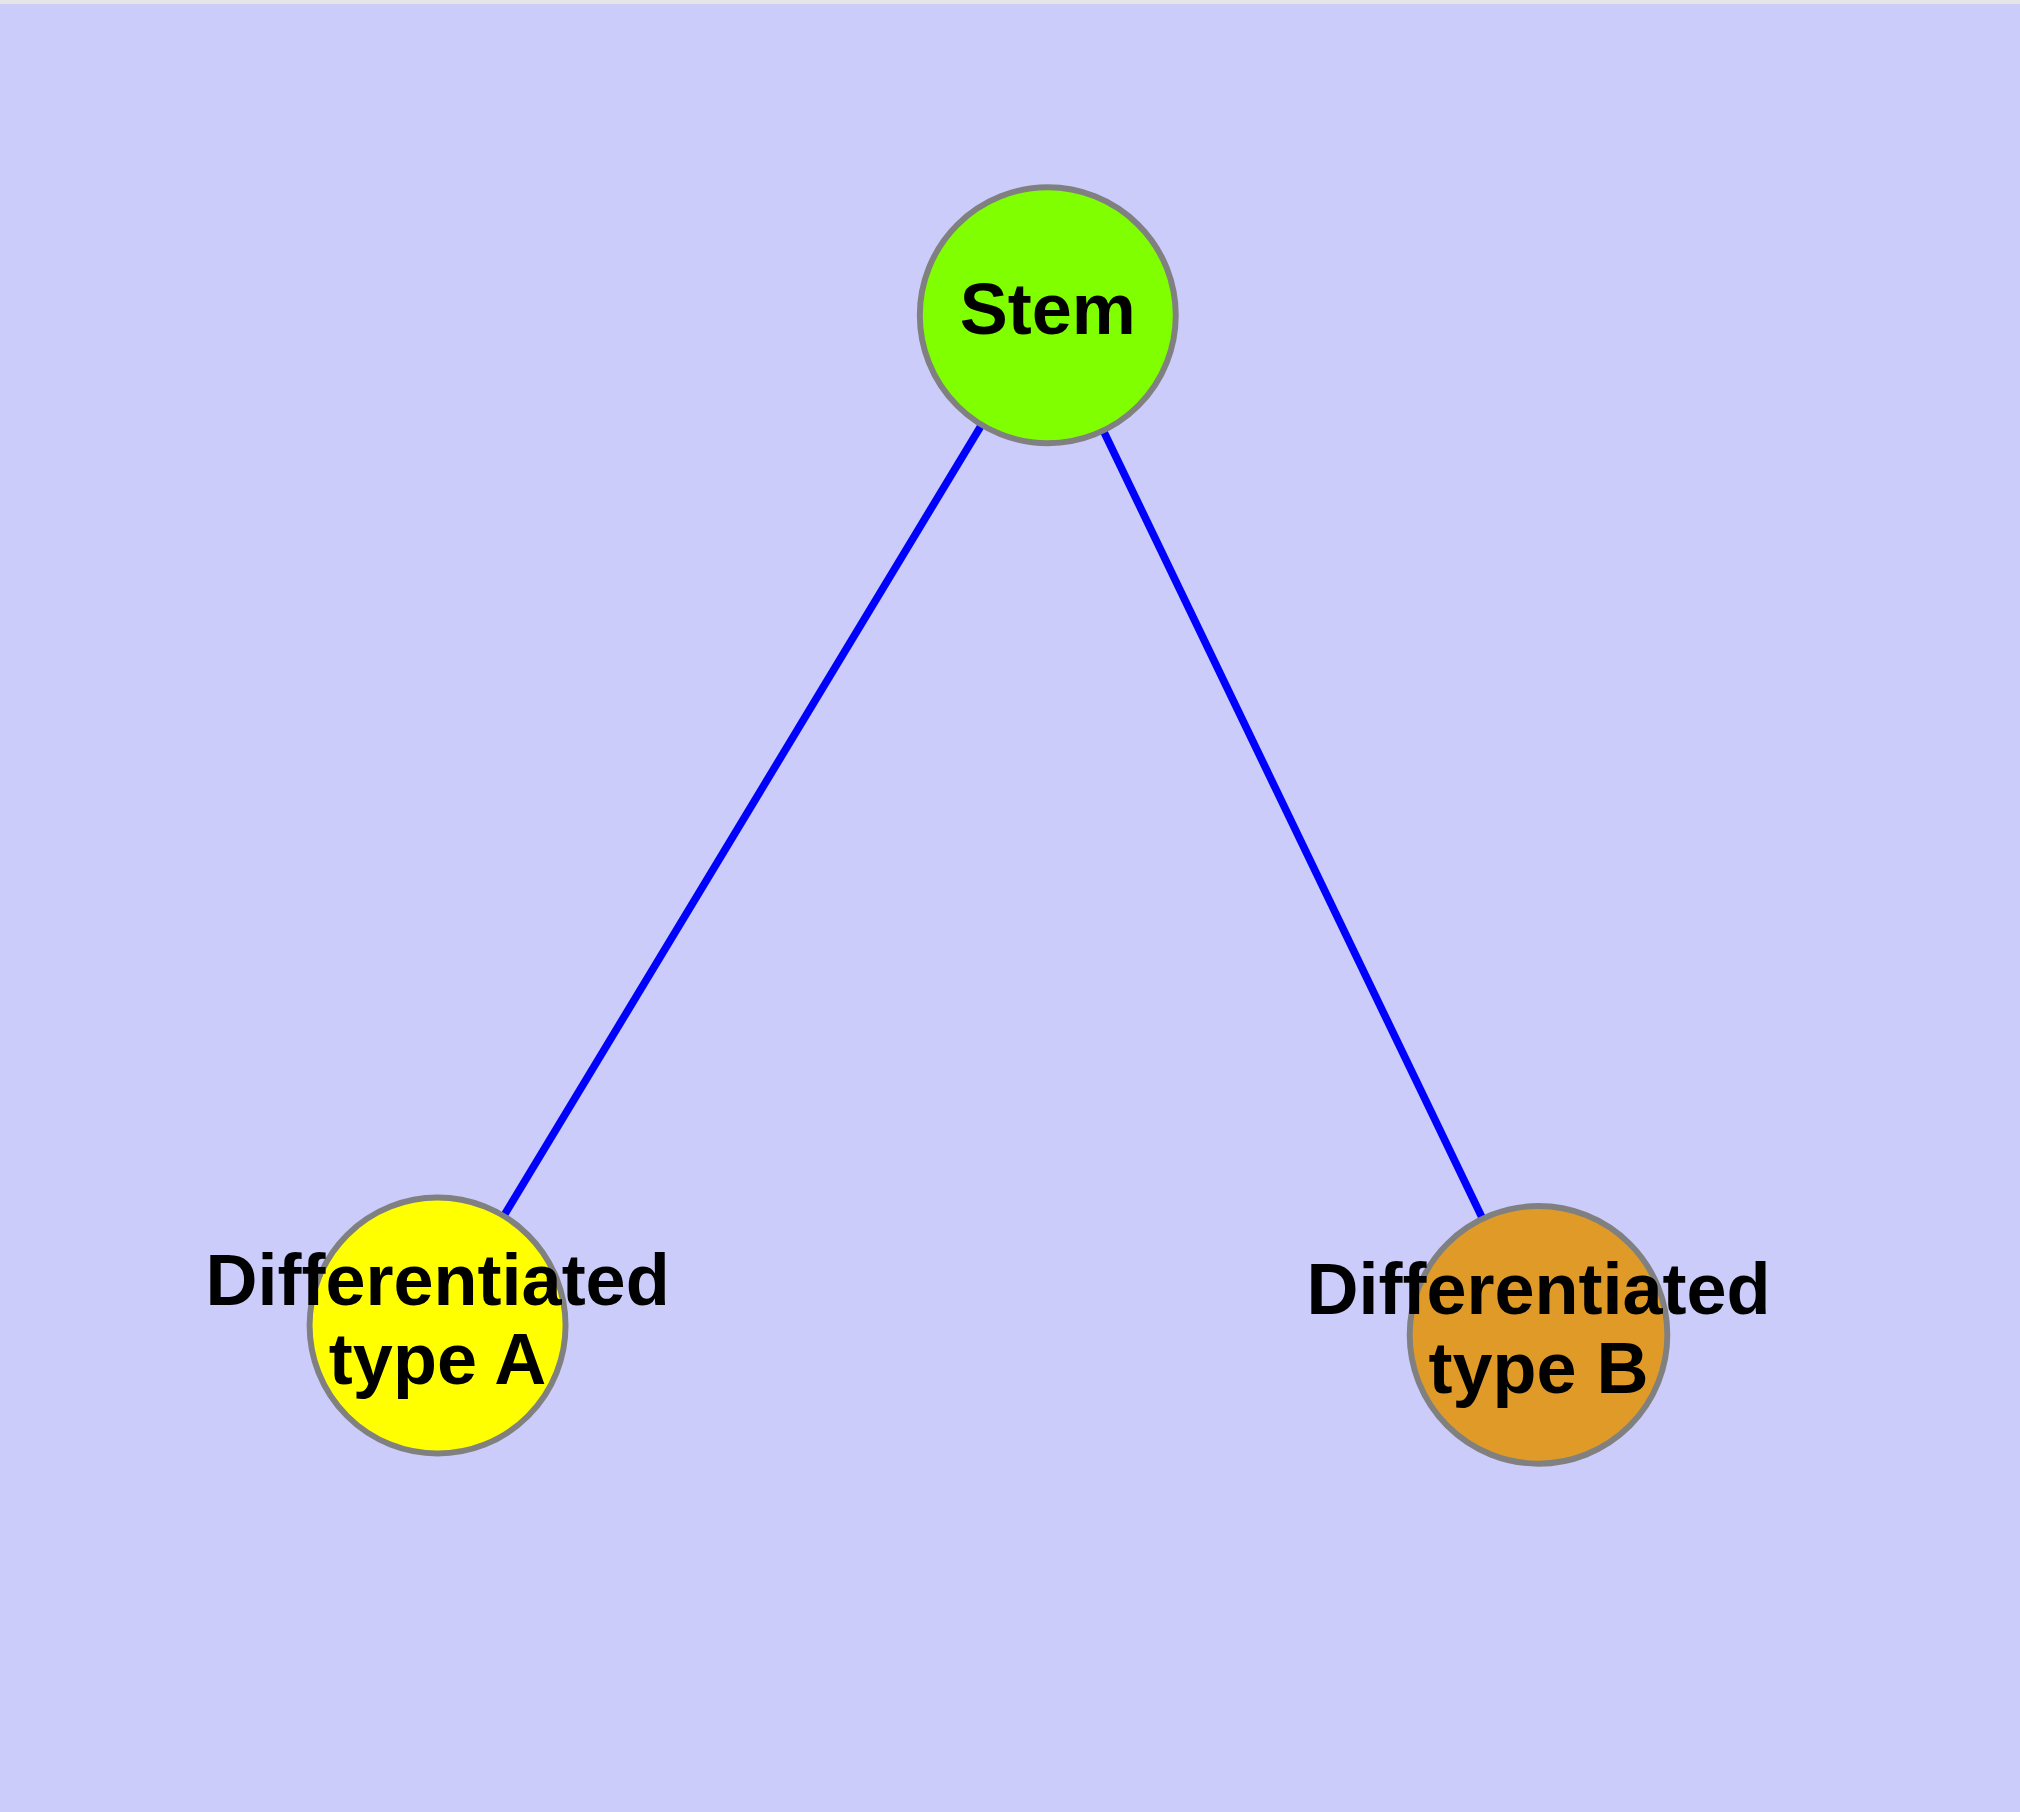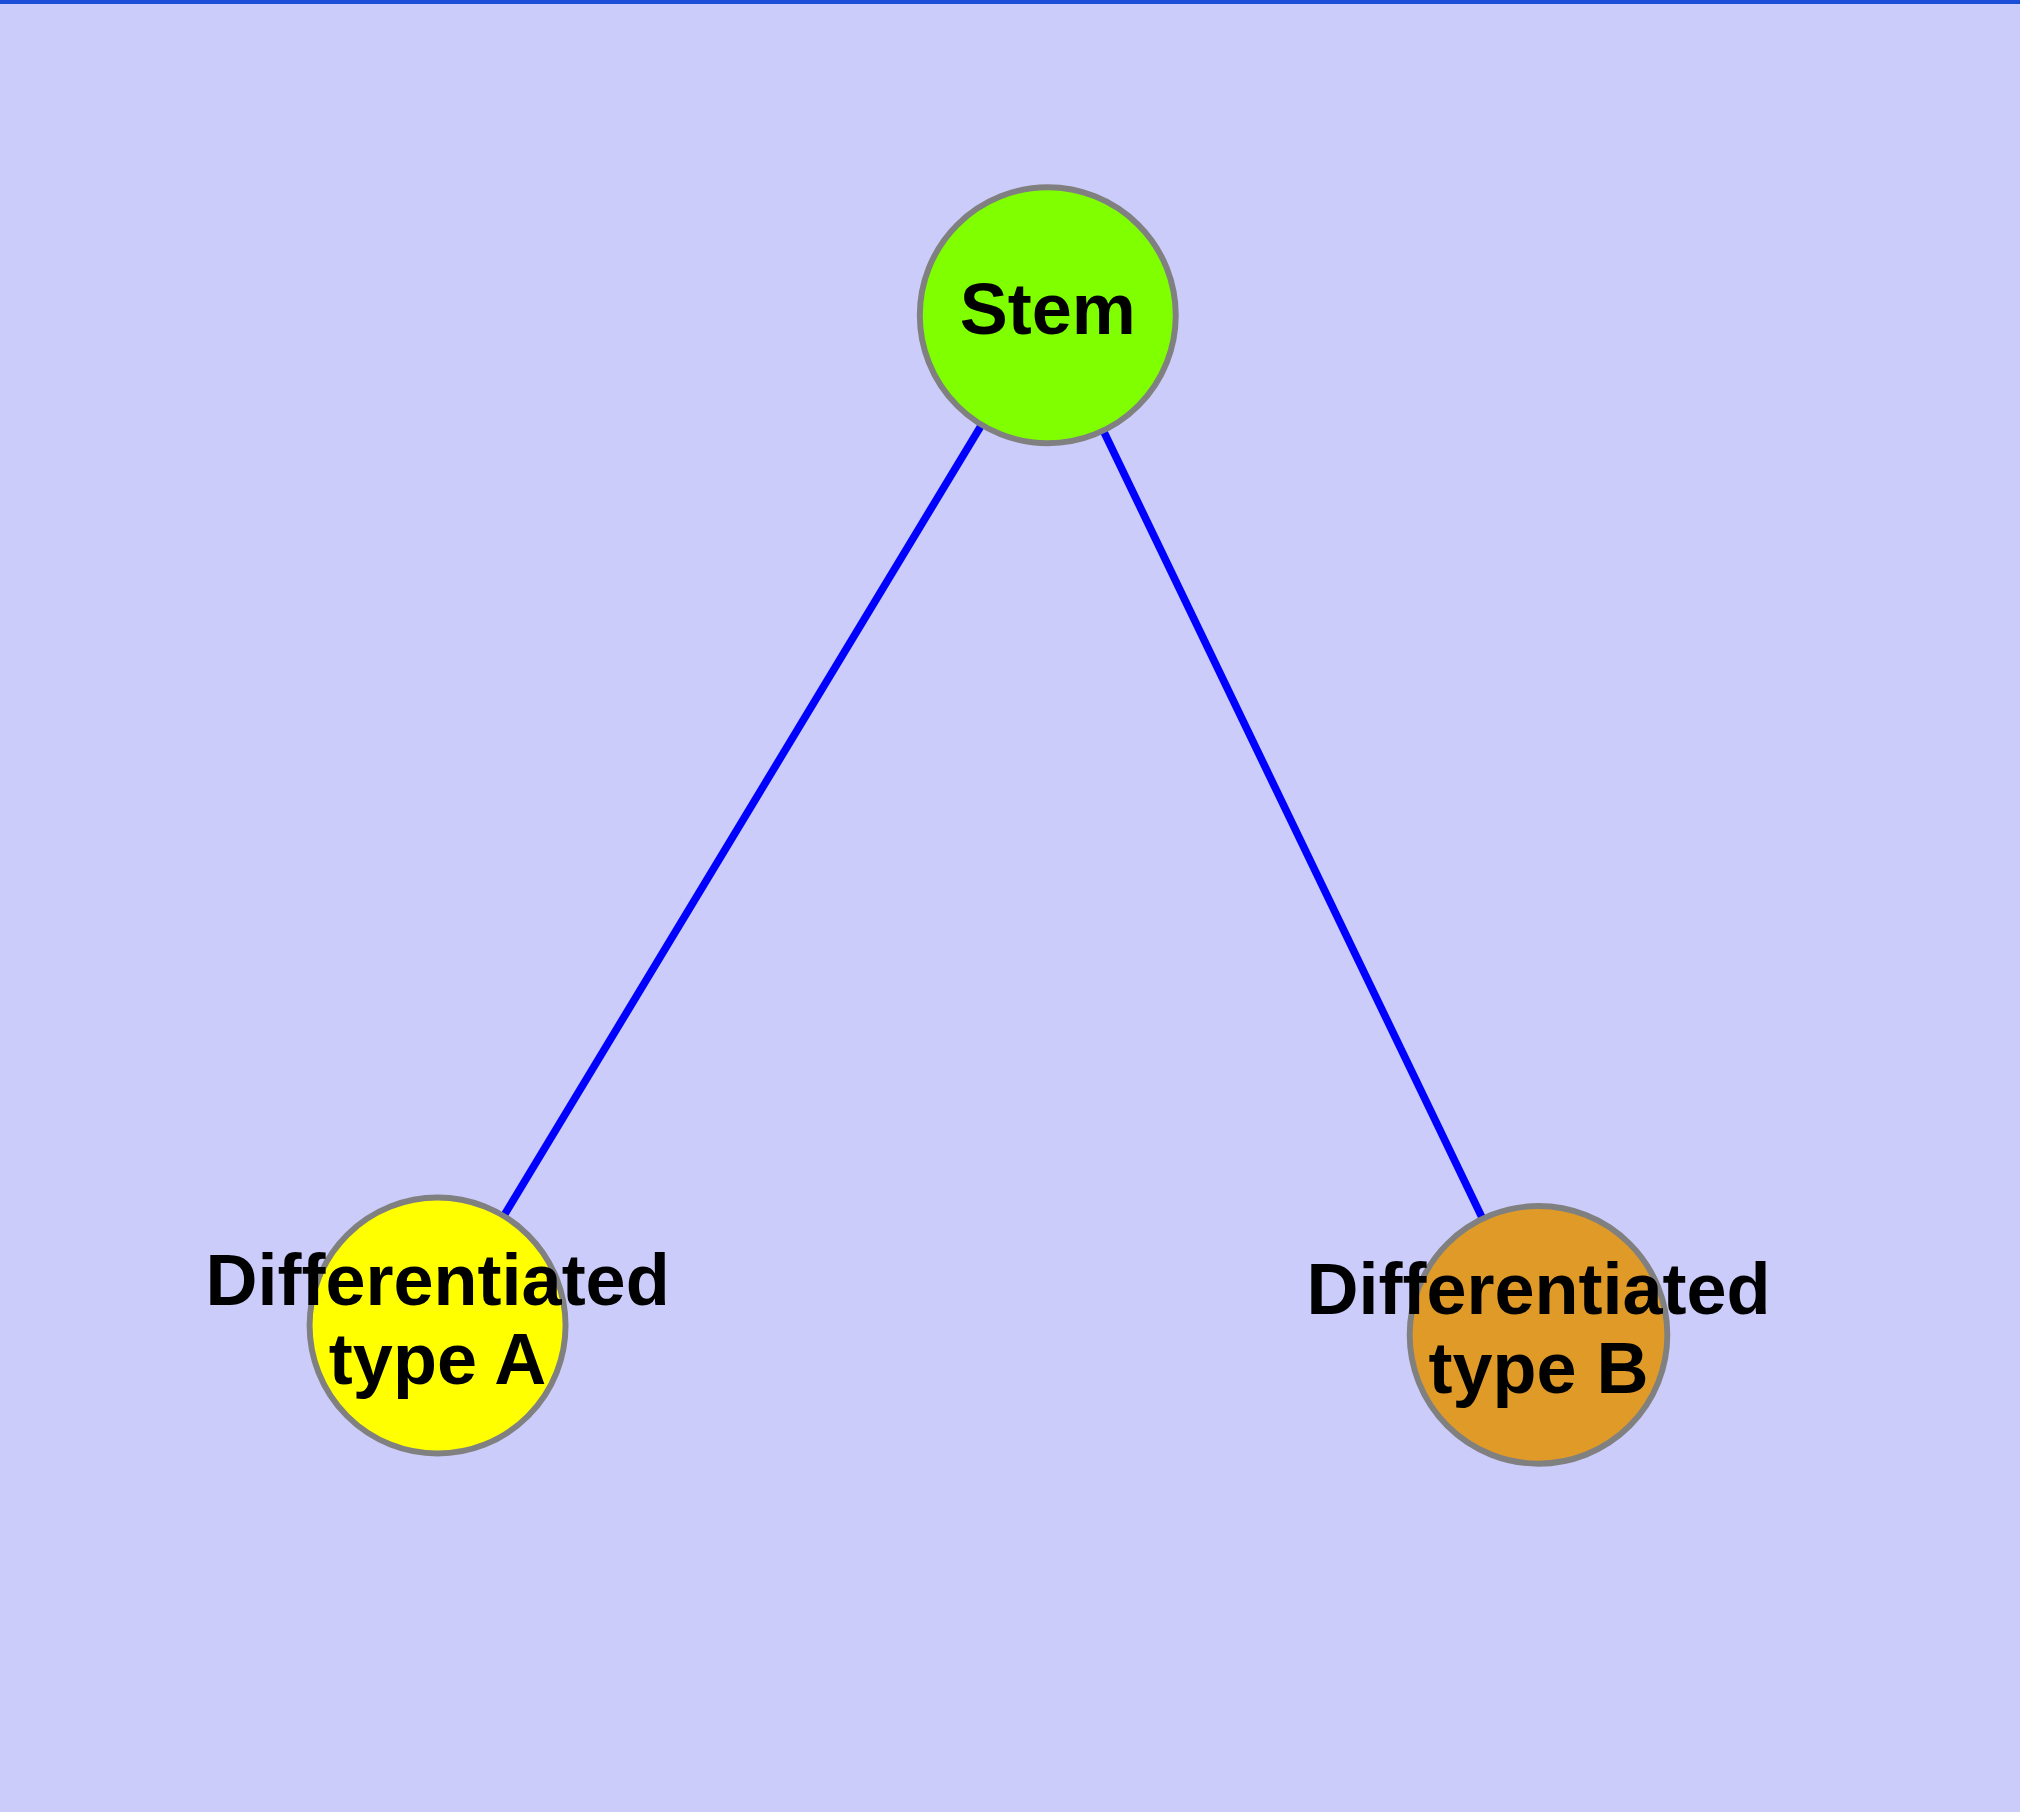--- a/index.html
+++ b/index.html
@@ -5,21 +5,21 @@
 <style>
   html, body {
     margin: 0;
     padding: 0;
     background: #ffffff;
   }
   #stage {
     position: relative;
     width: 2021px;
     height: 1812px;
-    background: #1d4ed8;
+    background: #e5e5e5;
     overflow: hidden;
     font-family: "Liberation Sans", "DejaVu Sans", sans-serif;
   }
   #canvas-bg {
     position: absolute;
     left: 0;
     top: 4.2px;
     width: 2021px;
     height: 1808px;
     background: #ccccfa;

